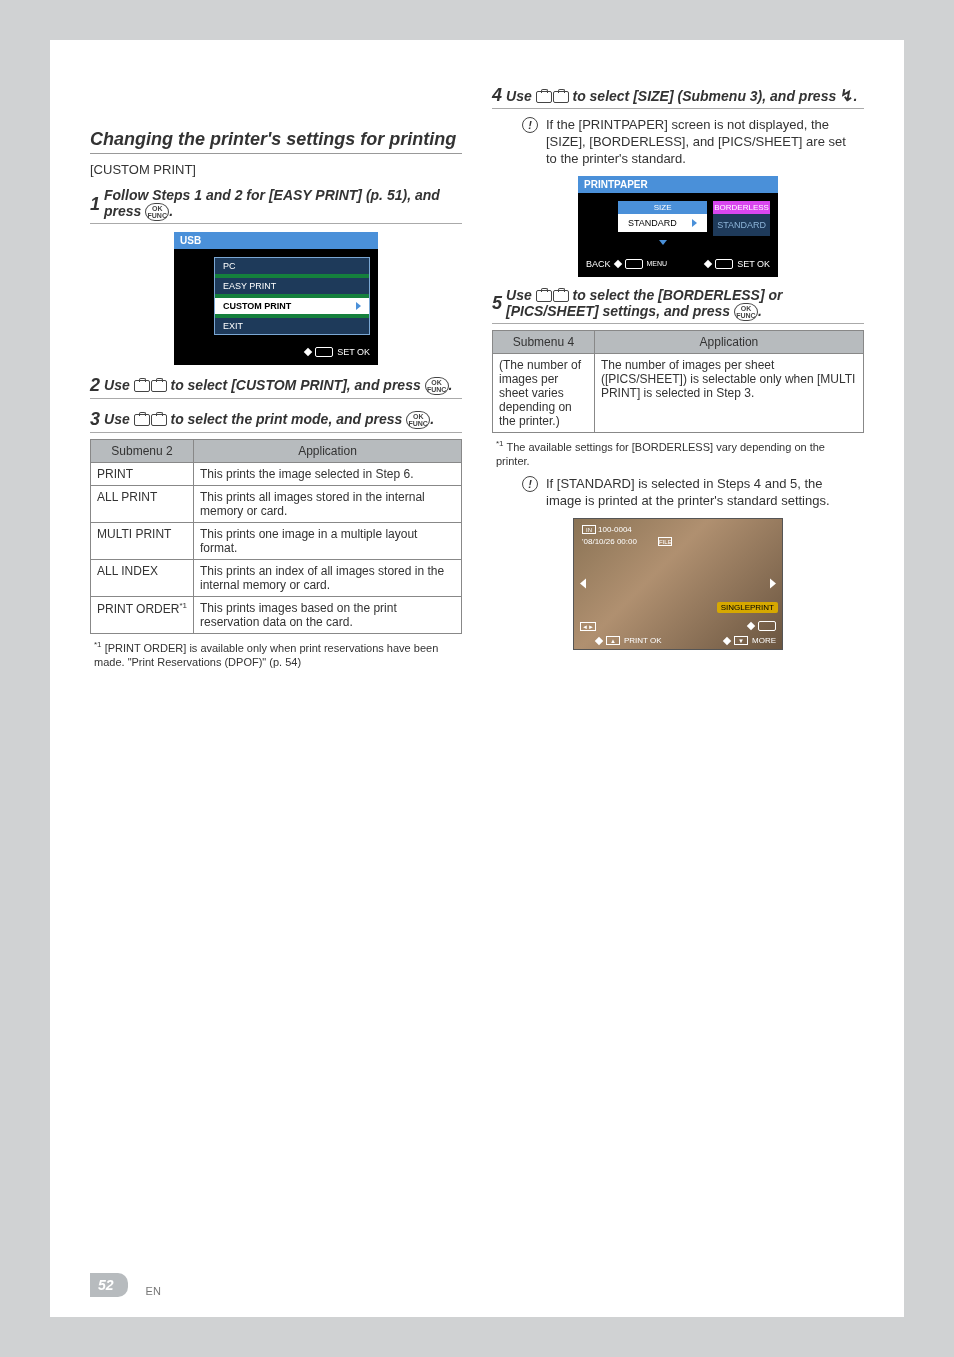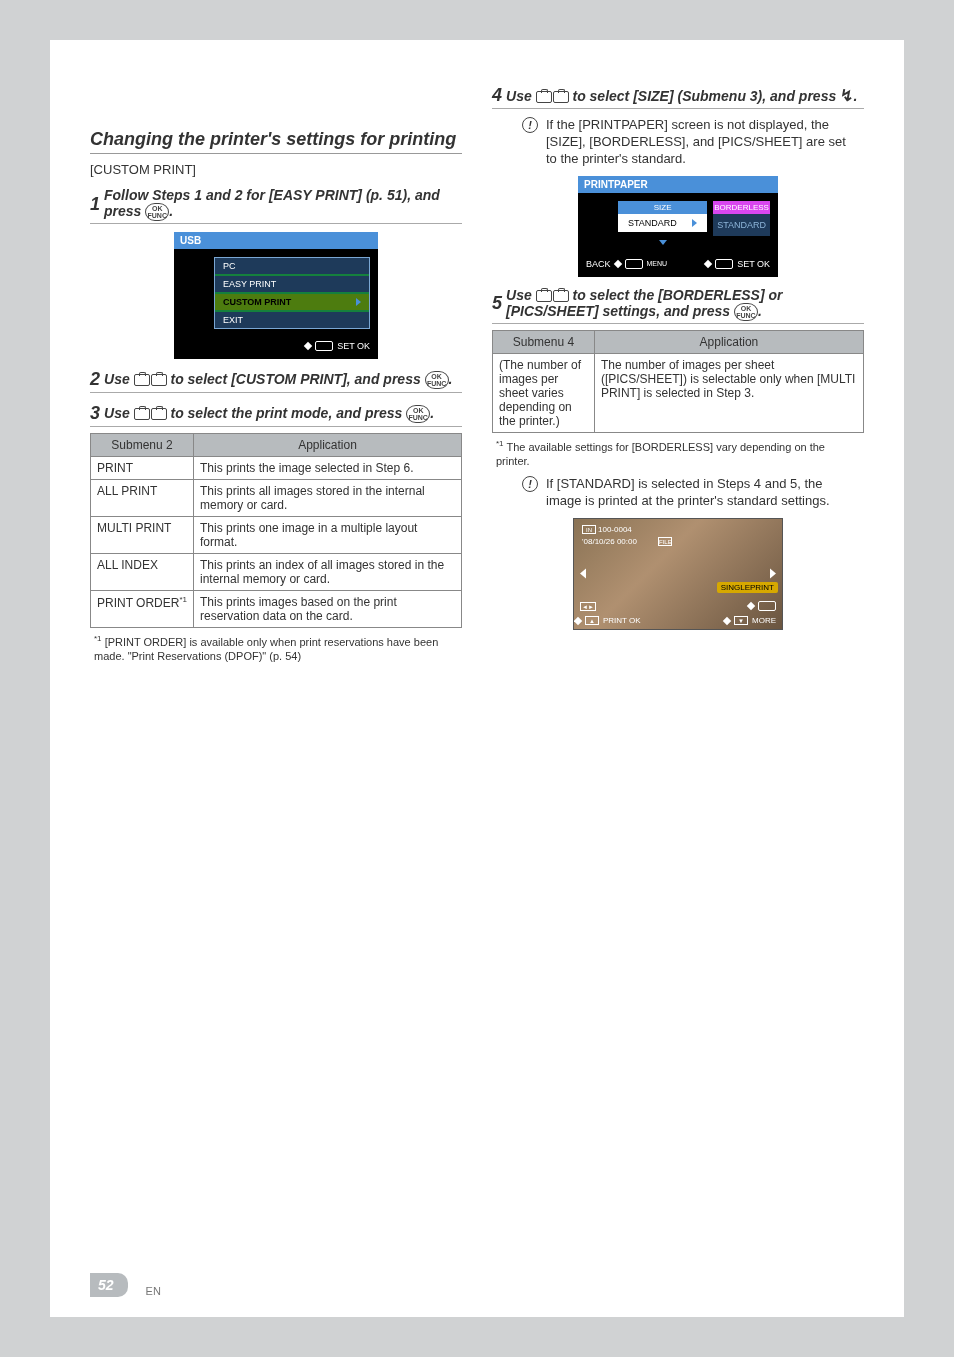--- a/index.html
+++ b/index.html
@@ -30,22 +30,22 @@
   .ok-btn { display:inline-flex; width:24px; height:18px; border:1.5px solid #444; border-radius: 50%/60%; font-size:7px; align-items:center; justify-content:center; line-height:7px; text-align:center; vertical-align:middle; color:#444; font-style:normal;}
   .note-row { display:flex; gap:8px; align-items:flex-start; margin: 8px 10px 8px 30px; }
   .warn-icon { width:16px; height:16px; border:1.5px solid #444; border-radius:50%; display:flex; align-items:center; justify-content:center; font-size:11px; font-style:italic; font-weight:bold; flex-shrink:0; }
   .note-text { font-size: 13px; line-height: 1.3; }
   
   .lcd { background:#000; color:#fff; width: 204px; margin: 8px auto; font-family: Arial, sans-serif; font-size: 10px; }
   .lcd.medium { width: 200px; }
   .lcd-title { background:#4a90d9; color:#fff; padding:3px 6px; font-weight:bold; font-size:10px; }
   .lcd-body { padding: 8px; margin-left: 32px; }
   .lcd-menu { border:1px solid #7aa7d4; background:#1e3a5a; }
-  .lcd-menu-item { padding:3px 8px; border-bottom:2px solid #15803d; font-size:9px; display:flex; justify-content:space-between; align-items:center; }
-  .lcd-menu-item.sel { background:#4d7c0f; color:#000; font-weight:bold; }
+  .lcd-menu-item { padding:3px 8px; border-bottom:4px solid #15803d; font-size:9px; display:flex; justify-content:space-between; align-items:center; }
+  .lcd-menu-item.sel { background:#ffffff; color:#000; font-weight:bold; }
   .lcd-menu-item:last-child { border-bottom:none; }
   .lcd-foot { display:flex; justify-content:flex-end; padding: 4px 8px 8px 8px; font-size:9px; gap:4px; align-items:center; }
   .lcd-foot .left { margin-right:auto; display:flex; gap:4px; align-items:center; }
   .tri-left { width:0; height:0; border-top:5px solid transparent; border-bottom:5px solid transparent; border-right:6px solid #fff; display:inline-block; }
   .tri-right { width:0; height:0; border-top:5px solid transparent; border-bottom:5px solid transparent; border-left:6px solid #fff; display:inline-block; }
   .tri-right-sm { width:0; height:0; border-top:4px solid transparent; border-bottom:4px solid transparent; border-left:5px solid #4a90d9; display:inline-block; }
   .tri-down-sm { width:0; height:0; border-left:4px solid transparent; border-right:4px solid transparent; border-top:5px solid #4a90d9; display:inline-block; }
   .keypill { width:18px; height:10px; border:1px solid #fff; border-radius:2px; display:inline-block; }
   .diamond { width:6px; height:6px; background:#fff; transform:rotate(45deg); display:inline-block; }
   .flash-icon { display:inline-block; font-size:16px; font-style:normal; font-weight:bold; }
@@ -56,30 +56,30 @@
   .footnote { font-size:11px; margin: 6px 4px; line-height:1.3; }
   .sup { font-size:8px; vertical-align: super; }
   .pagefoot { position:absolute; bottom:20px; left:40px; right:36px; display:flex; align-items:flex-end; gap:18px; }
   .pagebadge { background:#b7bbbe; color:#fff; padding:4px 14px 4px 8px; border-radius: 0 10px 10px 0; font-style:italic; font-weight:bold; font-size:14px; }
   .pagefoot-text { font-size:11px; color:#777; }
   .cam-icons { display:inline-flex; gap:2px; vertical-align:middle; }
   .cam-icon { width:16px; height:12px; border:1.2px solid #444; border-radius:2px; position:relative; }
   .cam-icon::before { content:''; position:absolute; top:-3px; left:4px; width:5px; height:3px; border:1.2px solid #444; border-bottom:none; border-radius:2px 2px 0 0; }
   
   .photo-lcd { width:210px; margin:8px auto; position:relative; }
-  .photo-img { width:210px; height:112px; background: linear-gradient(135deg,#8a7355 0%, #b09070 40%, #6a5540 100%); position:relative; border:1px solid #555; overflow:hidden; }
+  .photo-img { width:210px; height:132px; background: linear-gradient(135deg,#8a7355 0%, #b09070 40%, #6a5540 100%); position:relative; border:1px solid #555; overflow:hidden; }
   .photo-overlay { position:absolute; inset:0; }
   .ov-tl { position:absolute; top:6px; left:8px; display:flex; align-items:center; gap:2px; color:#fff; font-size:8px; }
   .ov-r { position:absolute; top:50%; right:6px; transform:translateY(-50%); }
   .ov-l { position:absolute; top:50%; left:6px; transform:translateY(-50%); }
   .ov-mr { position:absolute; right:4px; bottom:36px; background:#d6a800; color:#000; font-size:8px; padding:1px 4px; border-radius:2px; }
   .ov-br { position:absolute; right:6px; bottom:18px; display:flex; gap:4px; align-items:center; color:#fff; font-size:8px; }
   .ov-br2 { position:absolute; right:6px; bottom:4px; display:flex; gap:4px; align-items:center; color:#fff; font-size:8px; }
   .ov-bl { position:absolute; left:6px; bottom:18px; display:flex; gap:4px; align-items:center; color:#fff; font-size:8px; }
-  .ov-bl2 { position:absolute; left:1px; bottom:4px; display:flex; gap:4px; align-items:center; color:#fff; font-size:8px; }
+  .ov-bl2 { position:absolute; left:22px; bottom:4px; display:flex; gap:4px; align-items:center; color:#fff; font-size:8px; }
   .tinybox { width:14px; height:9px; border:1px solid #fff; display:inline-block; font-size:6px; text-align:center; line-height:8px; }
   .sel-col { width:90px; }
   .paper-box { background:#fff; color:#000; padding:4px 10px; display:flex; justify-content:space-between; align-items:center; font-size:9px; }
   .empty-half { height: 40px; }
   .step-inline-icons { display:inline-flex; align-items:center; gap:1px; }
 </style>
 </head>
 <body>
 
 <div class="page">

